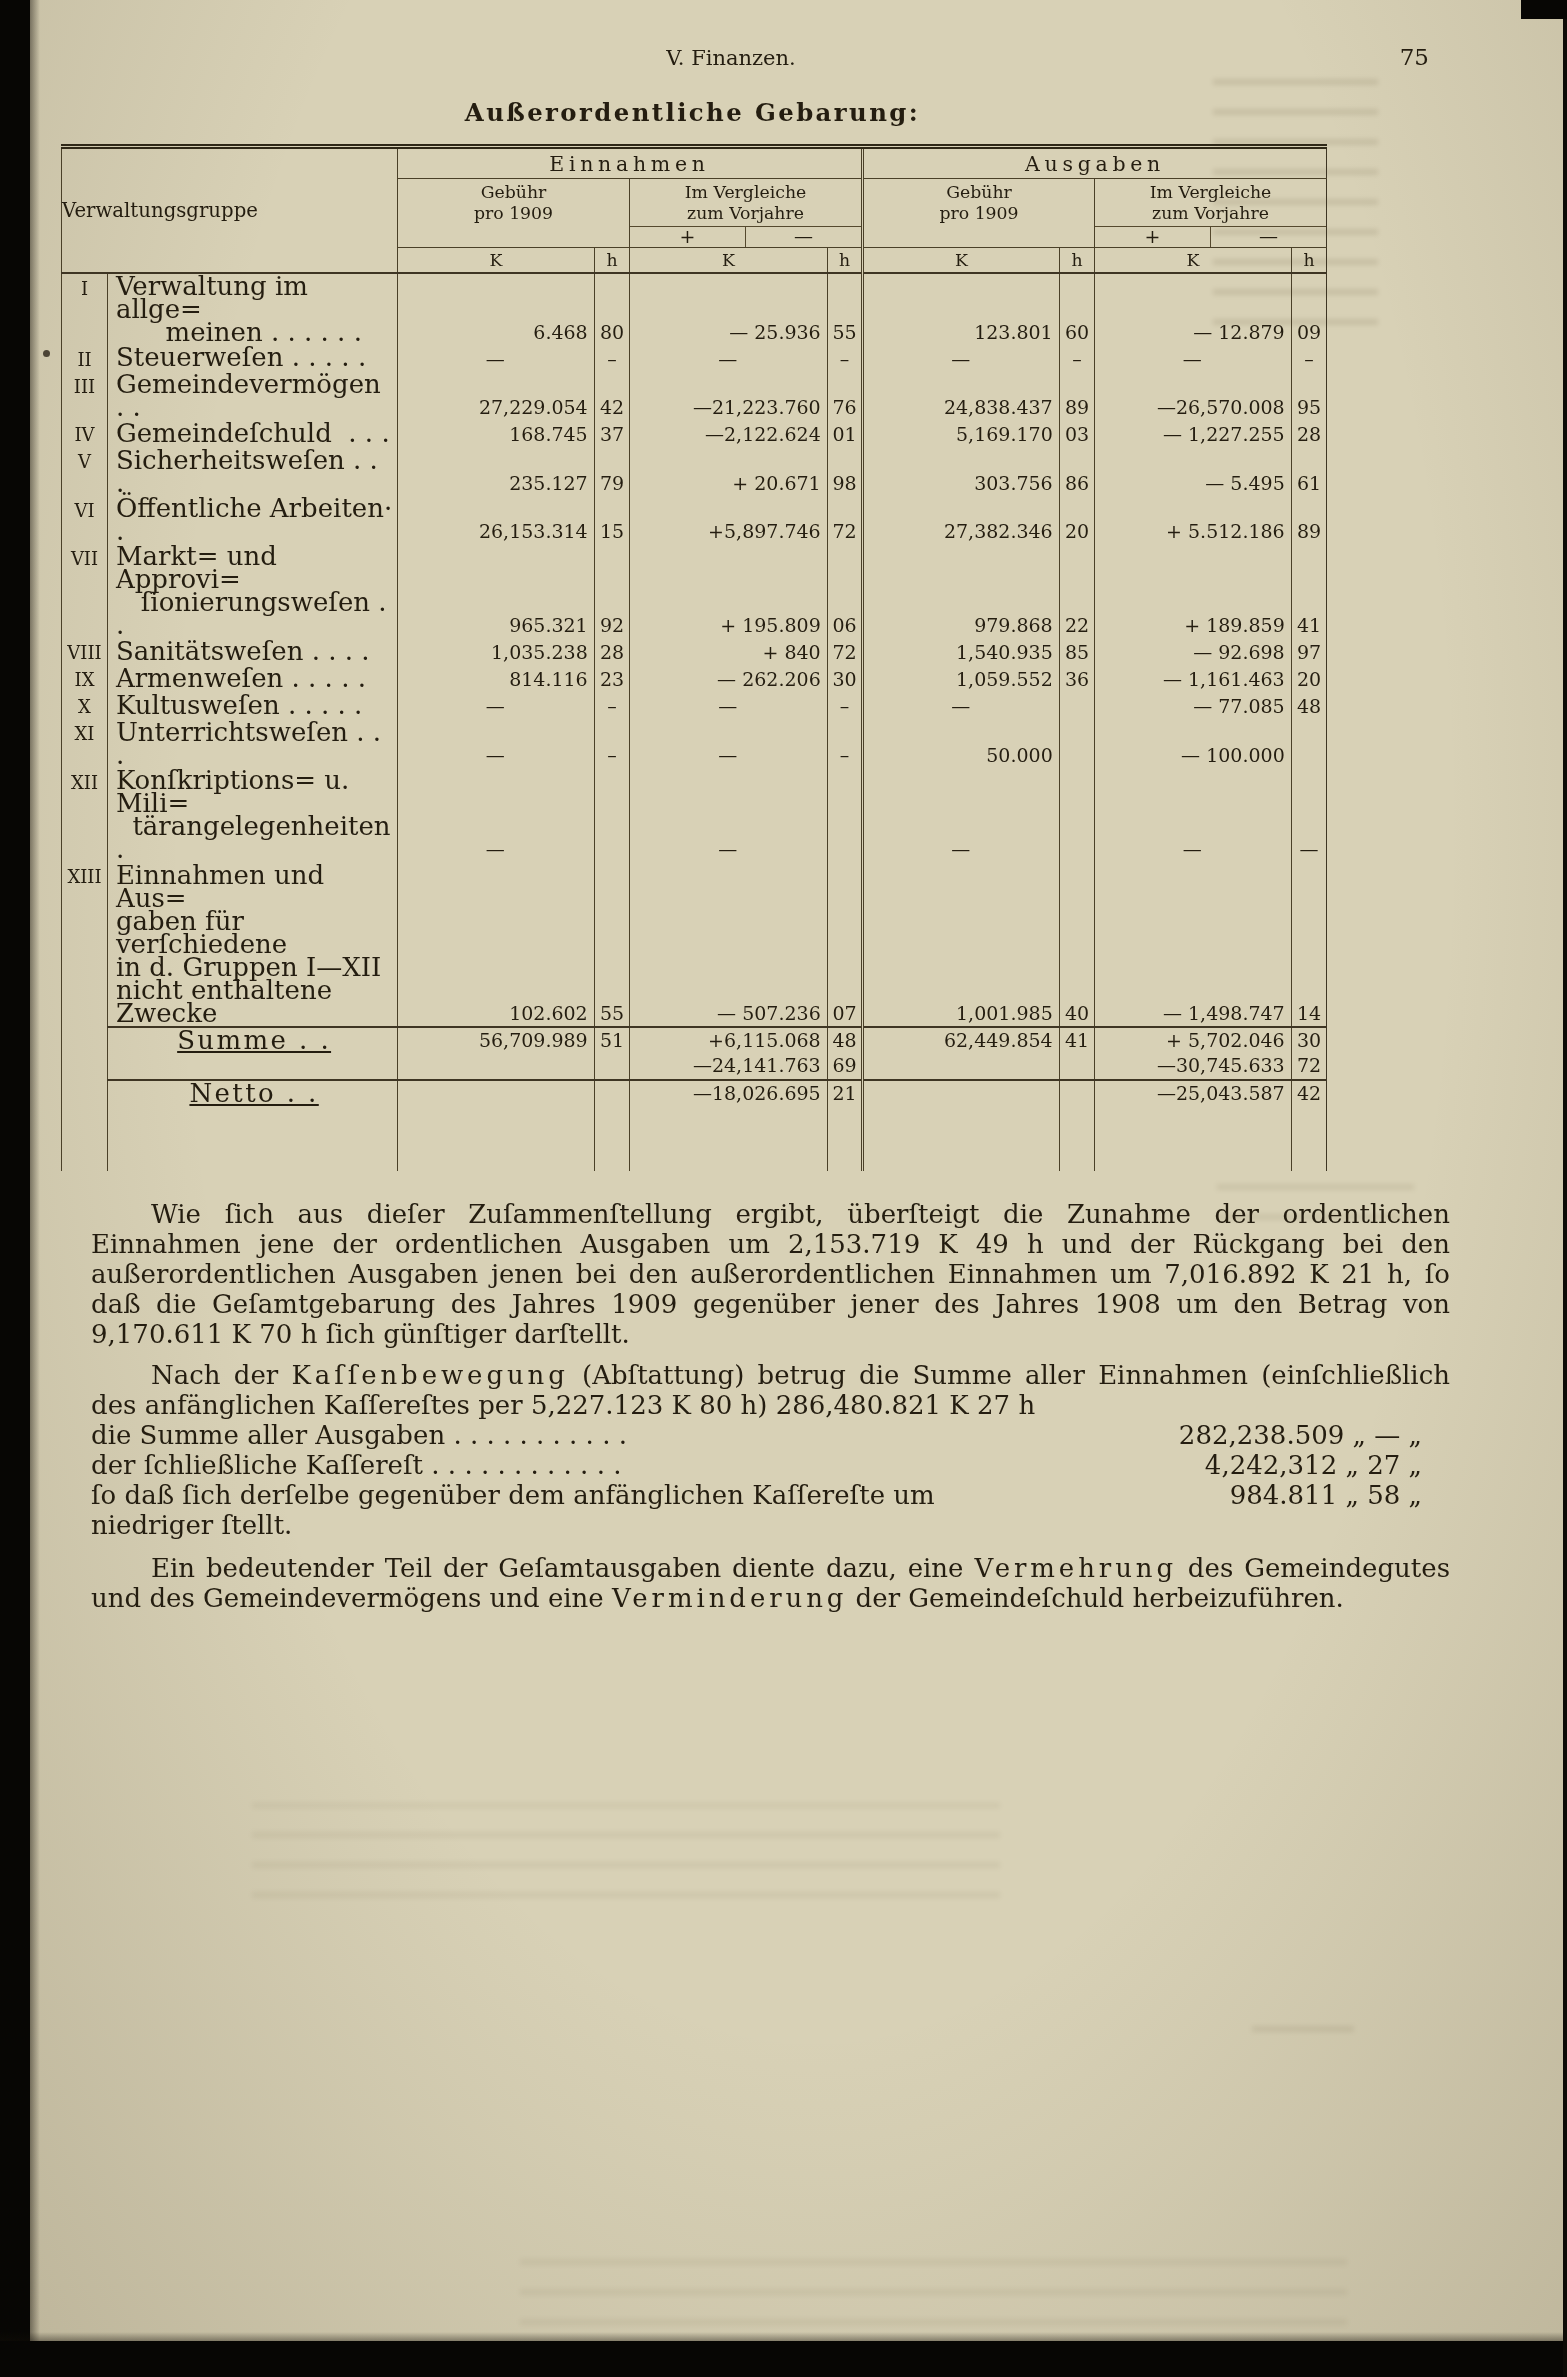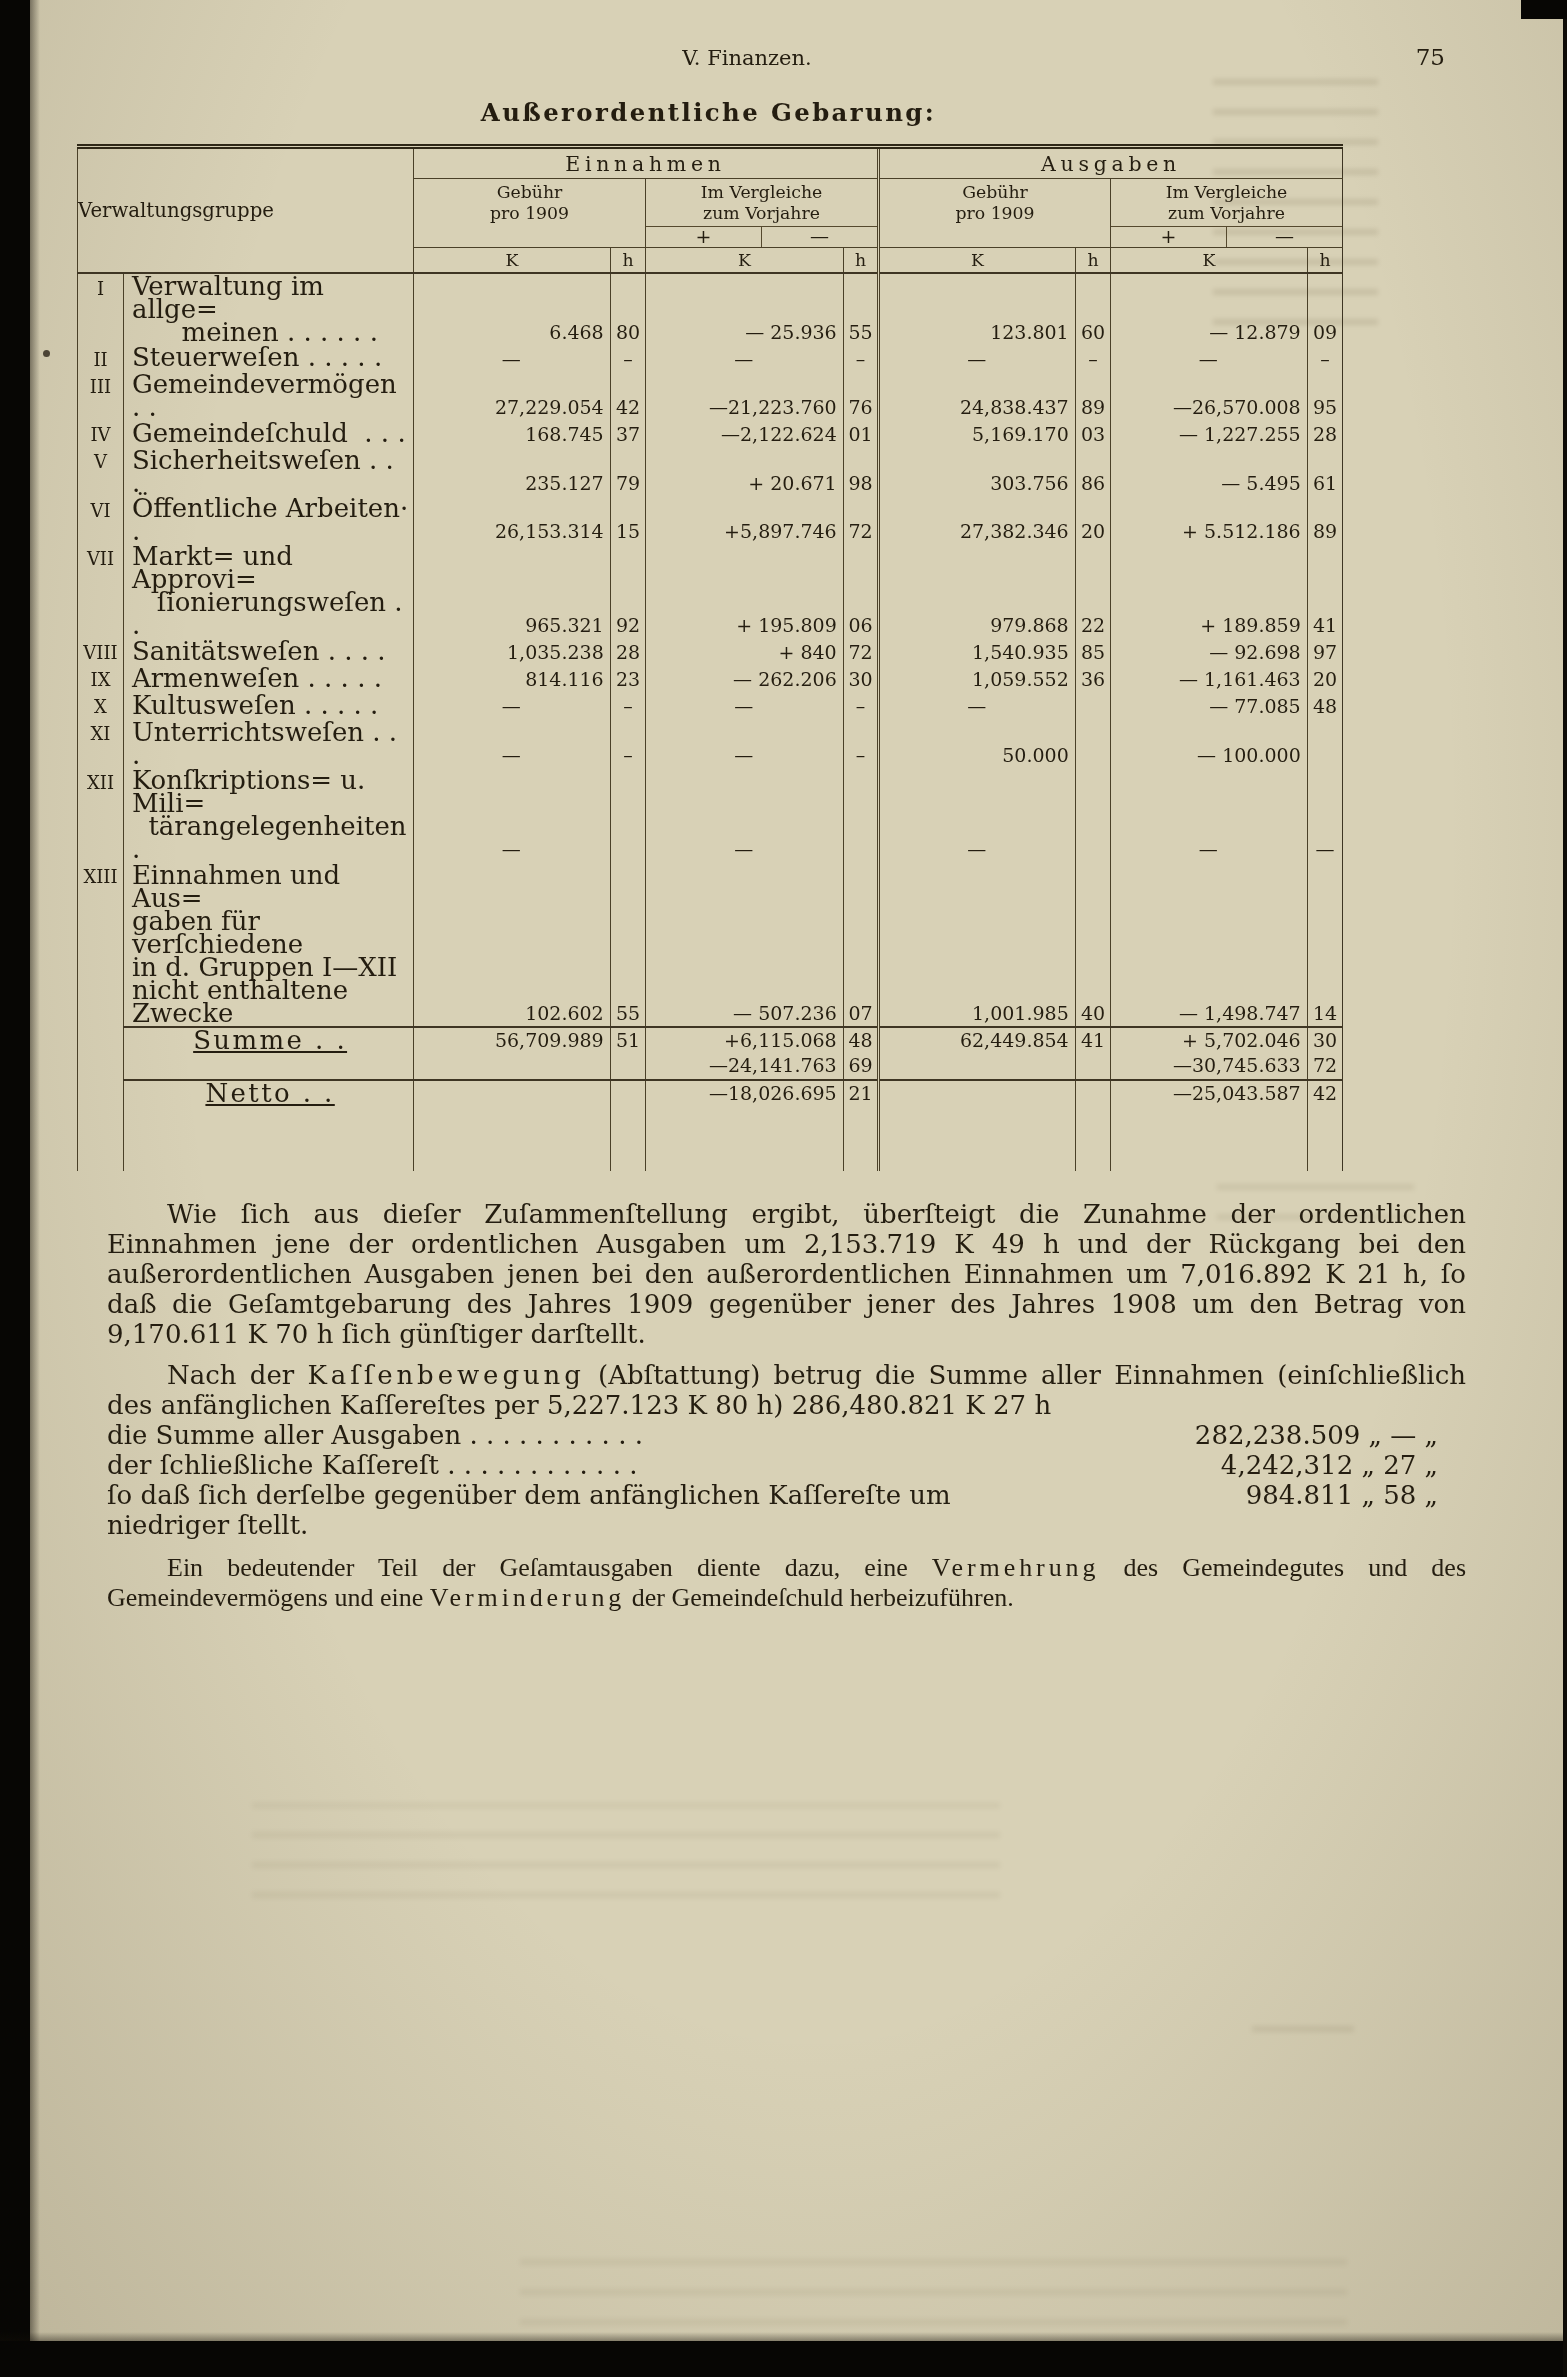--- a/index.html
+++ b/index.html
@@ -28,21 +28,21 @@
 
   
   .ghost{ position:absolute; pointer-events:none; filter:blur(2.4px);
     background:repeating-linear-gradient(0deg, transparent 0 7px, rgba(101,88,58,.9) 7px 13.4px, transparent 13.4px 30px); }
   .g1{ left:1213px; top:72px;  width:165px; height:260px; opacity:.16; }
   .g2{ left:1217px; top:1164px; width:197px; height:63px; opacity:.12; }
   .g3{ left:252px;  top:1803px; width:748px; height:102px; opacity:.09; }
   .g4{ left:520px;  top:2237px; width:827px; height:95px; opacity:.09; }
   .g5{ left:1252px; top:2007px; width:102px; height:31.5px; opacity:.13; }
 
-  .content{ position:absolute; left:77px; top:46px; width:1390px; }
+  .content{ position:absolute; left:61px; top:46px; width:1390px; }
 
   .running-header{ position:relative; height:33px; font-size:21px; }
   .rh-title{ position:absolute; left:50%; transform:translateX(-50%); margin-left:-25px; }
   .rh-page{ position:absolute; right:22px; top:-1.6px; font-size:23px;text-align:right; }
 
   .heading{ width:1263px; text-align:center; font-size:24.4px; font-weight:bold;
     letter-spacing:2.4px; margin-top:19px; }
 
   
   .fin-table{ margin-top:17.3px; border-collapse:collapse; table-layout:fixed; width:1263px;
@@ -73,21 +73,21 @@
 
   
   .bodytext{ margin-top:28px; margin-left:30px; width:1359px; font-size:26px;
     line-height:30px; text-align:justify; }
   .para{ margin:0 0 11px; }
   .para.tight{ margin-bottom:0; }
   .indent{ text-indent:60px; }
   .sperr{ letter-spacing:3.9px;margin-top:24px; }
   .ledger-line{ display:flex; justify-content:space-between; padding-right:28px; text-align:left;gap:6px; }
   .ledger-line .lab{ white-space:pre; }
-  .p3{ margin-top:12.6px;font-family:Liberation Serif, serif; }
+  .p3{ margin-top:12.6px; }
 </style>
 </head>
 <body>
 
 <div class="page">
   <div class="vignette"></div>
 
   <div class="ghost g1"></div>
   <div class="ghost g2"></div>
   <div class="ghost g3"></div>

